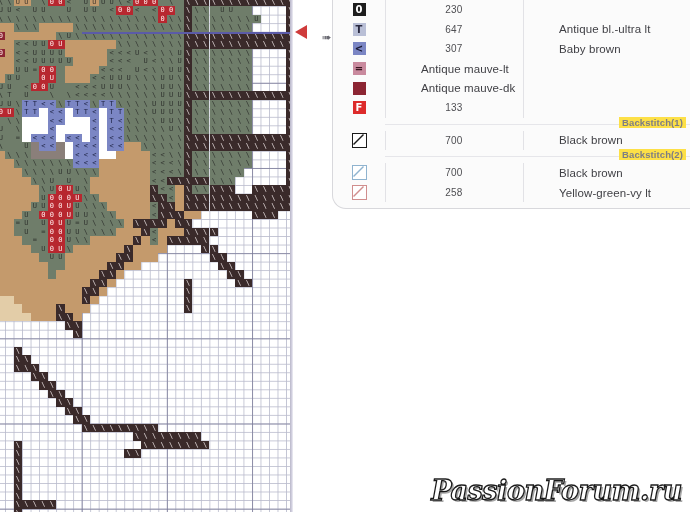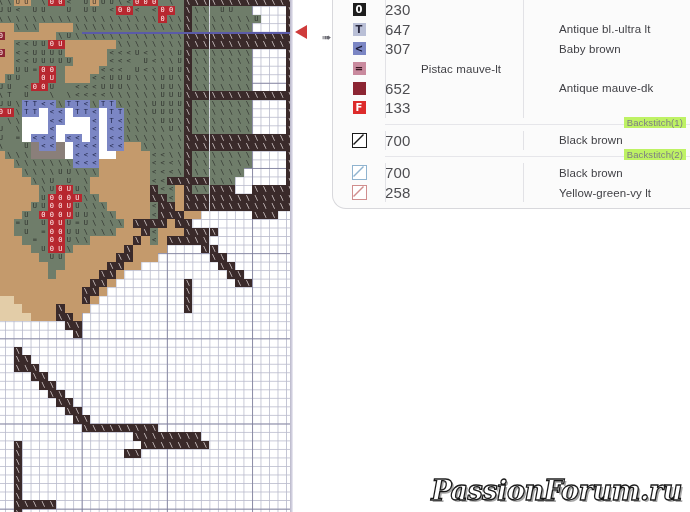--- a/index.html
+++ b/index.html
@@ -76,37 +76,37 @@
   }
   .sym{
     width:13px;height:13px;display:block;position:relative;
     font-family:"DejaVu Sans","Liberation Sans",sans-serif;
     font-size:10px;font-weight:bold;line-height:13px;text-align:center;
     color:#ffffff;
   }
   .sym.bs{border:1px solid #1a1a1a;background:#ffffff;}
   .sym.bs svg{position:absolute;left:0;top:0;}
   .code-cell{
-    width:138px;flex:0 0 138px;text-align:left;
-    font-size:15px;color:#4e4e52;letter-spacing:.2px;
+    width:138px;flex:0 0 138px;text-align:center;
+    font-size:10px;color:#4e4e52;letter-spacing:.2px;
   }
   .name-cell{
     flex:1;padding-left:36px;
     font-size:11.5px;color:#3f3f44;letter-spacing:.1px;white-space:nowrap;
   }
   .group-sep{
     position:relative;height:13px;
   }
   .group-sep .line{
     position:absolute;left:52px;right:0;top:6px;height:1px;background:#e6e6ea;
   }
   .group-sep .lbl{
     position:absolute;right:4px;top:-1px;
-    background:#bef264;padding:0 3px;
-    font-size:9.5px;color:#7d7d84;letter-spacing:.1px;
+    background:#fde047;padding:0 3px;
+    font-size:9.5px;color:#7d7d84;letter-spacing:.1px;font-weight:bold;
   }
 
   
   #watermark{
     position:absolute;right:8px;bottom:6px;
     font-family:"DejaVu Serif","Liberation Serif",serif;
     font-style:italic;font-weight:bold;font-size:27px;
     color:#ffffff;
     -webkit-text-stroke:1.3px #1a1a1a;
     text-shadow:2px 2px 0 rgba(0,0,0,.35);
@@ -1402,29 +1402,28 @@
         </span>
         <span class="code-cell">307</span>
         <span class="name-cell">Baby brown</span>
       </div>
       <div class="legend-row">
         <span class="sep-v sep-a"></span>
         <span class="sep-v sep-b"></span>
         <span class="sym-cell">
           <span class="sym" style="background:#c98a9e;color:#3a1620">=</span>
         </span>
-        <span class="name-cell">Pistac mauve-lt</span>
+        <span class="name-cell">Antique mauve-lt</span>
       </div>
       <div class="legend-row">
         <span class="sep-v sep-a"></span>
         <span class="sep-v sep-b"></span>
         <span class="sym-cell">
           <span class="sym" style="background:#8c2533;color:#ffffff"></span>
         </span>
-        <span class="code-cell">652</span>
         <span class="name-cell">Antique mauve-dk</span>
       </div>
       <div class="legend-row">
         <span class="sep-v sep-a"></span>
         <span class="sep-v sep-b"></span>
         <span class="sym-cell">
           <span class="sym" style="background:#dd2b2b;color:#ffffff">F</span>
         </span>
         <span class="code-cell">133</span>
       </div>

